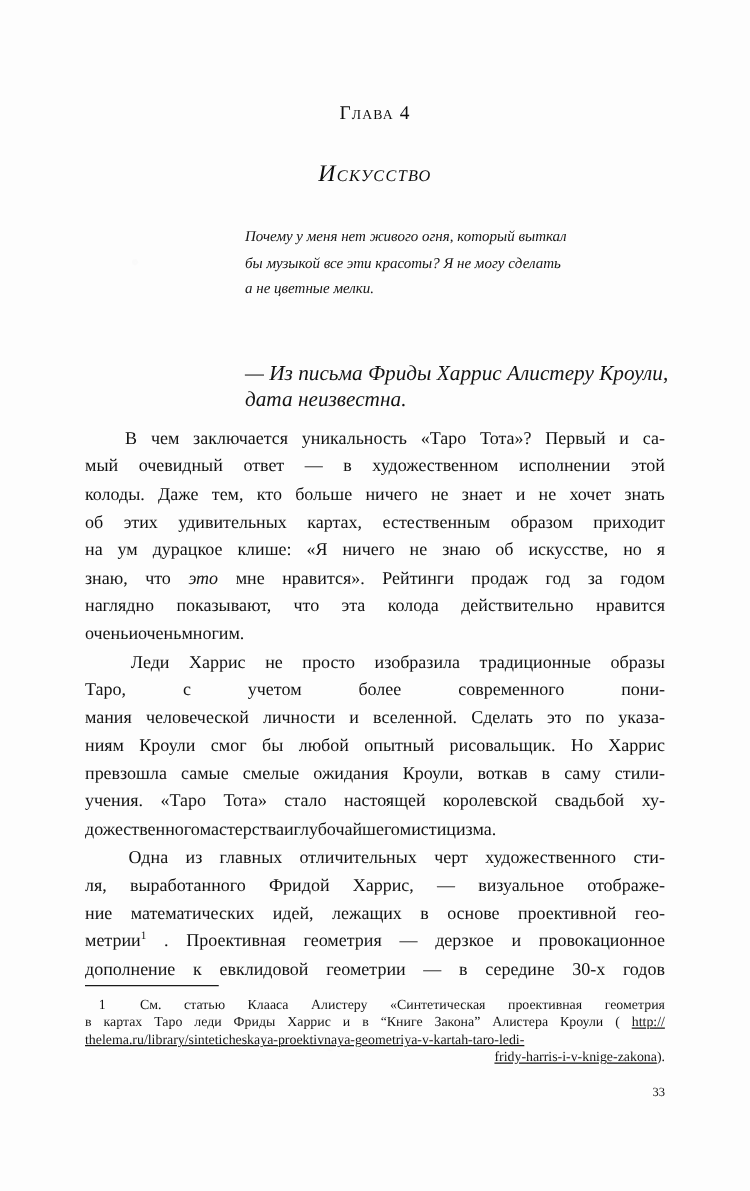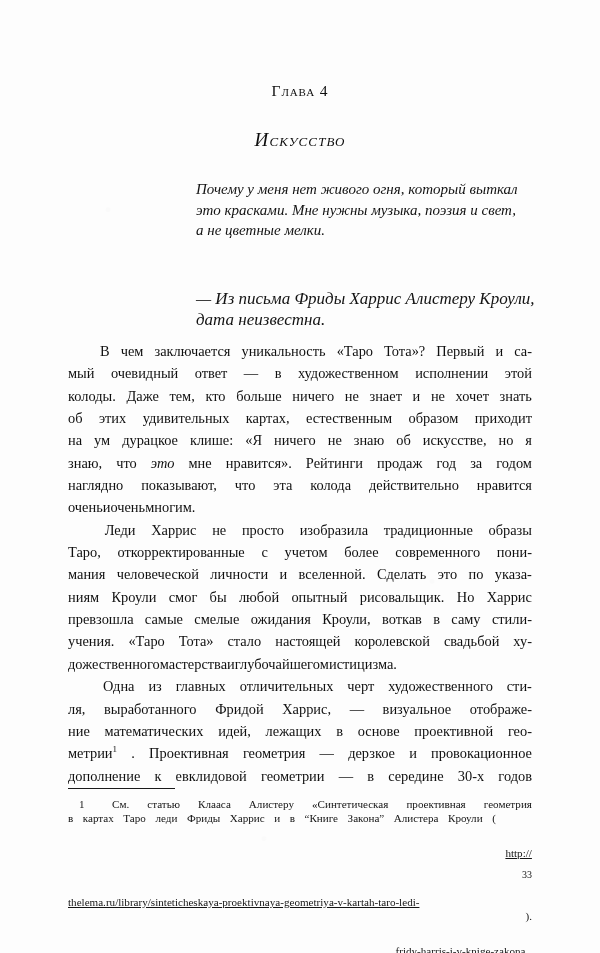--- a/index.html
+++ b/index.html
@@ -62,21 +62,21 @@
     font-style: italic;
   }
 
   
   .epigraph {
     position: absolute;
     left: 128px;
     top: 179px;
     width: 300px;
     font-style: italic;
-    font-size: 15px;
+    font-size: 12px;
     line-height: 20.6px;
     color: #131313;
     text-align: left;
   }
   .epigraph .line { white-space: nowrap; }
 
   .epigraph-source {
     position: absolute;
     left: 128px;
     top: 289px;
@@ -144,21 +144,21 @@
   }
   .footnote .fline.justify { justify-content: space-between; }
   .footnote .fline.last { justify-content: flex-end; }
   .footnote .marker {
     display: inline-block;
     width: 26px;
     text-align: left;
     padding-left: 11px;
     box-sizing: border-box;
   }
-  .url { text-decoration: underline; text-underline-offset: 1px; margin-top: 35px; }
+  .url { text-decoration: underline; text-underline-offset: 1px; }
 
   .page-number {
     position: absolute;
     left: 0;
     top: 869px;
     width: 464px;
     text-align: right;
     font-size: 10px;
     color: #0f0f0f;
   }
@@ -168,21 +168,21 @@
 
 <div class="page">
   <div class="content">
 
     <div class="chapter-label">Глава 4</div>
 
     <div class="chapter-title">Искусство</div>
 
     <div class="epigraph">
         <div class="line">Почему у меня нет живого огня, который выткал</div>
-        <div class="line">это красками. Мне нужны музыка, поэзия и свет,</div>
+        <div class="line">бы музыкой все эти красоты? Я не могу сделать</div>
         <div class="line">а не цветные мелки.</div>
       </div>
 
     <div class="epigraph-source">
         <div class="line">— Из письма Фриды Харрис Алистеру Кроули,</div>
         <div class="line">дата неизвестна.</div>
       </div>
 
     <div class="body-text">
         <div class="para">
@@ -190,21 +190,21 @@
           <div class="line justify"><span class="w">мый</span><span class="w">очевидный</span><span class="w">ответ</span><span class="w">—</span><span class="w">в</span><span class="w">художественном</span><span class="w">исполнении</span><span class="w">этой</span></div>
           <div class="line justify"><span class="w">колоды.</span><span class="w">Даже</span><span class="w">тем,</span><span class="w">кто</span><span class="w">больше</span><span class="w">ничего</span><span class="w">не</span><span class="w">знает</span><span class="w">и</span><span class="w">не</span><span class="w">хочет</span><span class="w">знать</span></div>
           <div class="line justify"><span class="w">об</span><span class="w">этих</span><span class="w">удивительных</span><span class="w">картах,</span><span class="w">естественным</span><span class="w">образом</span><span class="w">приходит</span></div>
           <div class="line justify"><span class="w">на</span><span class="w">ум</span><span class="w">дурацкое</span><span class="w">клише:</span><span class="w">«Я</span><span class="w">ничего</span><span class="w">не</span><span class="w">знаю</span><span class="w">об</span><span class="w">искусстве,</span><span class="w">но</span><span class="w">я</span></div>
           <div class="line justify"><span class="w">знаю,</span><span class="w">что</span><span class="w it">это</span><span class="w">мне</span><span class="w">нравится».</span><span class="w">Рейтинги</span><span class="w">продаж</span><span class="w">год</span><span class="w">за</span><span class="w">годом</span></div>
           <div class="line justify"><span class="w">наглядно</span><span class="w">показывают,</span><span class="w">что</span><span class="w">эта</span><span class="w">колода</span><span class="w">действительно</span><span class="w">нравится</span></div>
           <div class="line last"><span class="w">очень</span><span class="w">и</span><span class="w">очень</span><span class="w">многим.</span></div>
         </div>
         <div class="para">
           <div class="line justify"><span class="indent"></span><span class="w">Леди</span><span class="w">Харрис</span><span class="w">не</span><span class="w">просто</span><span class="w">изобразила</span><span class="w">традиционные</span><span class="w">образы</span></div>
-          <div class="line justify"><span class="w">Таро,</span><span class="w">откорректированные</span><span class="w">с</span><span class="w">учетом</span><span class="w">более</span><span class="w">современного</span><span class="w">пони-</span></div>
+          <div class="line justify"><span class="w">Таро,</span><span class="w">с</span><span class="w">учетом</span><span class="w">более</span><span class="w">современного</span><span class="w">пони-</span></div>
           <div class="line justify"><span class="w">мания</span><span class="w">человеческой</span><span class="w">личности</span><span class="w">и</span><span class="w">вселенной.</span><span class="w">Сделать</span><span class="w">это</span><span class="w">по</span><span class="w">указа-</span></div>
           <div class="line justify"><span class="w">ниям</span><span class="w">Кроули</span><span class="w">смог</span><span class="w">бы</span><span class="w">любой</span><span class="w">опытный</span><span class="w">рисовальщик.</span><span class="w">Но</span><span class="w">Харрис</span></div>
           <div class="line justify"><span class="w">превзошла</span><span class="w">самые</span><span class="w">смелые</span><span class="w">ожидания</span><span class="w">Кроули,</span><span class="w">воткав</span><span class="w">в</span><span class="w">саму</span><span class="w">стили-</span></div>
           <div class="line justify"><span class="w">учения.</span><span class="w">«Таро</span><span class="w">Тота»</span><span class="w">стало</span><span class="w">настоящей</span><span class="w">королевской</span><span class="w">свадьбой</span><span class="w">ху-</span></div>
           <div class="line last"><span class="w">дожественного</span><span class="w">мастерства</span><span class="w">и</span><span class="w">глубочайшего</span><span class="w">мистицизма.</span></div>
         </div>
         <div class="para">
           <div class="line justify"><span class="indent"></span><span class="w">Одна</span><span class="w">из</span><span class="w">главных</span><span class="w">отличительных</span><span class="w">черт</span><span class="w">художественного</span><span class="w">сти-</span></div>
           <div class="line justify"><span class="w">ля,</span><span class="w">выработанного</span><span class="w">Фридой</span><span class="w">Харрис,</span><span class="w">—</span><span class="w">визуальное</span><span class="w">отображе-</span></div>
           <div class="line justify"><span class="w">ние</span><span class="w">математических</span><span class="w">идей,</span><span class="w">лежащих</span><span class="w">в</span><span class="w">основе</span><span class="w">проективной</span><span class="w">гео-</span></div>

